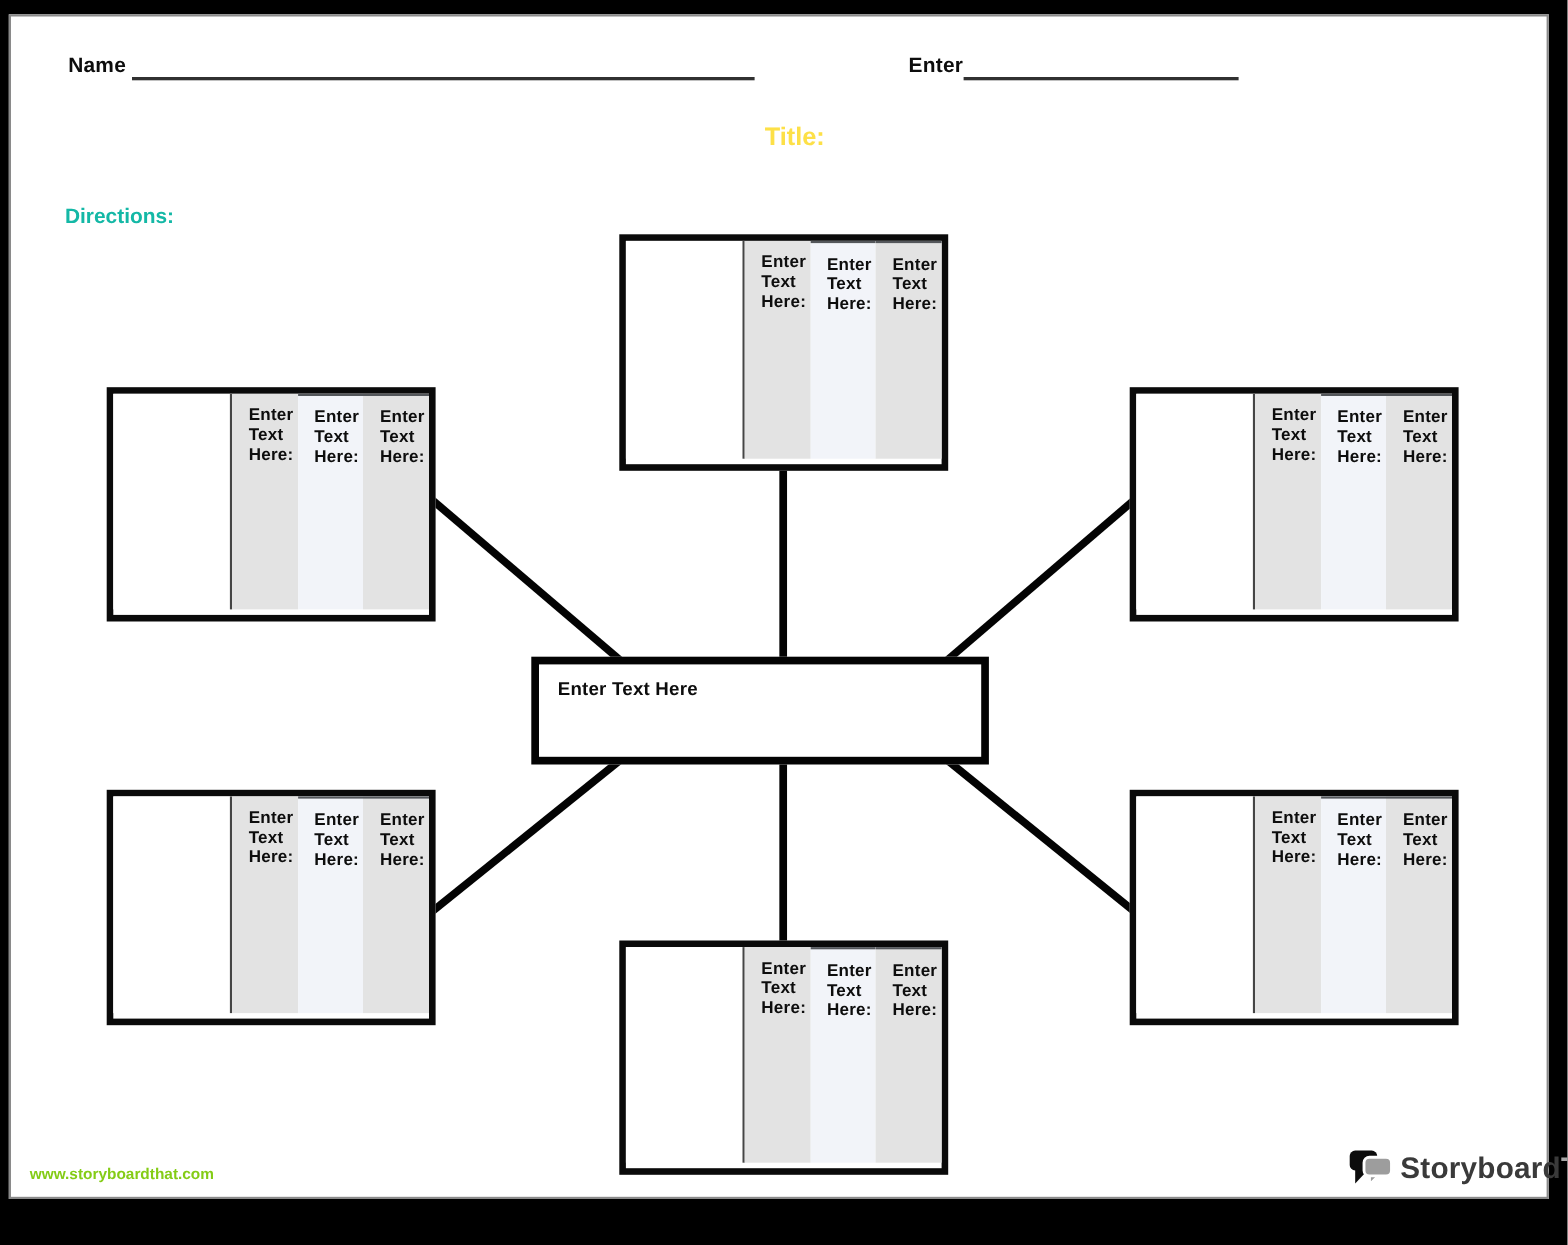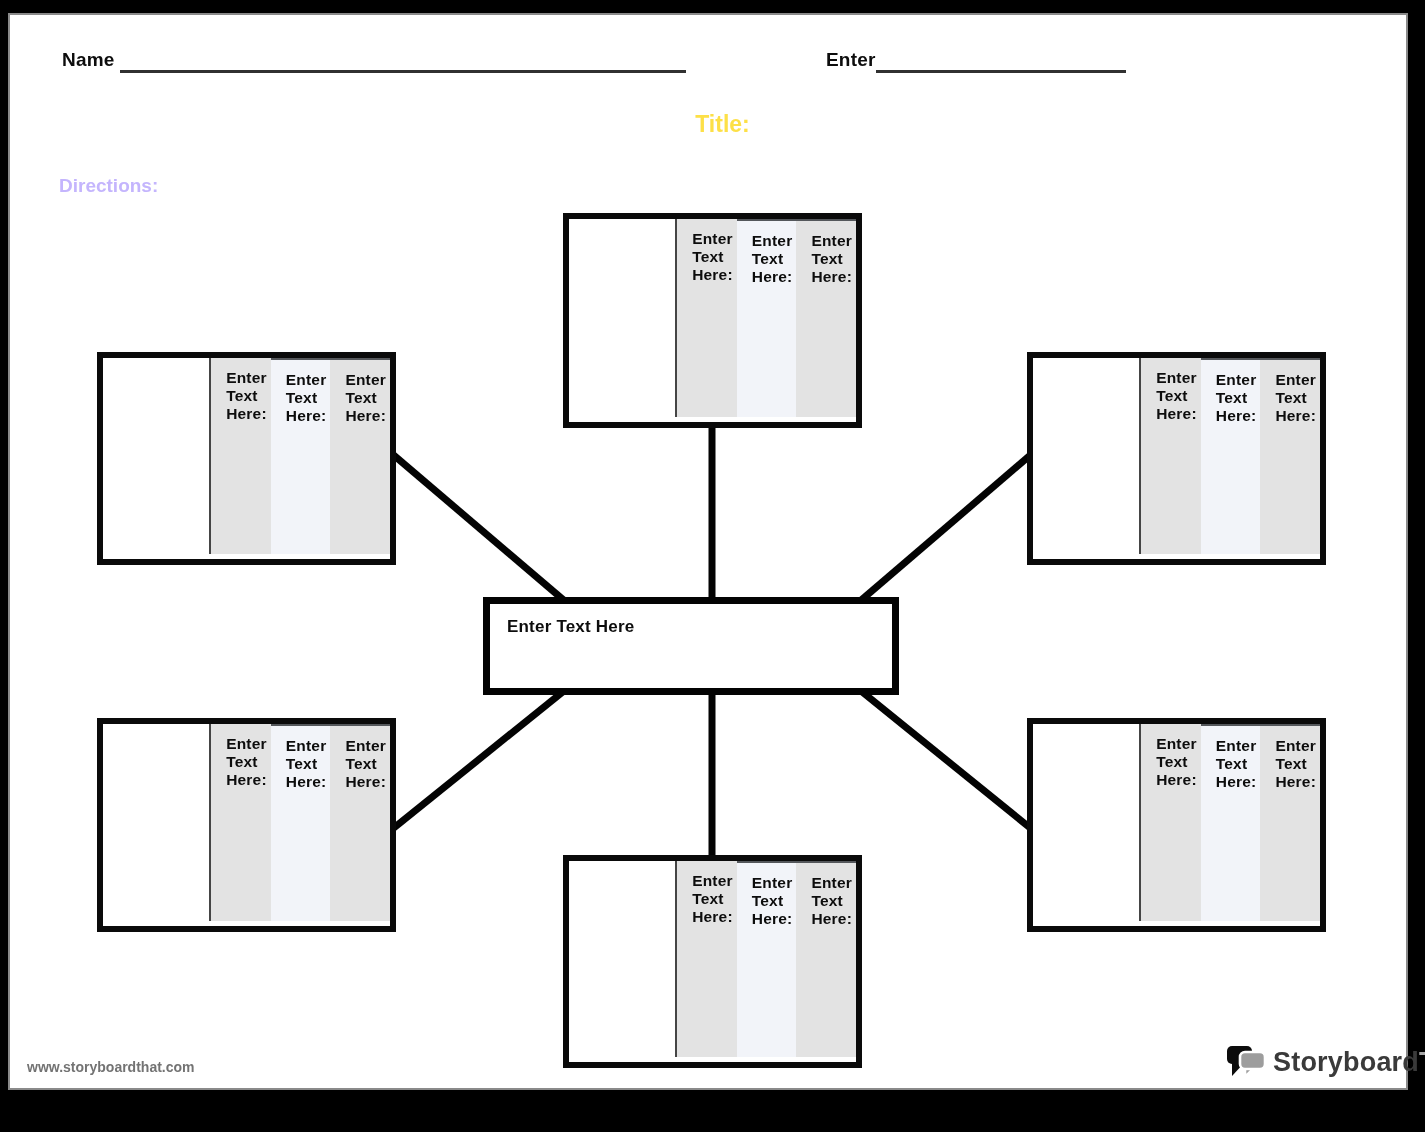--- a/index.html
+++ b/index.html
@@ -21,21 +21,21 @@
   .hdr-label{position:absolute;font-weight:bold;color:#0d0d0d;font-size:19px;letter-spacing:.2px;}
   .name-label{left:62px;top:49px;}
   .date-label{left:826px;top:49px;}
   .fill-line{position:absolute;height:3px;background:#313131;}
   .name-line{left:120px;top:70px;width:566px;}
   .date-line{left:876px;top:70px;width:250px;}
   .title-label{
     position:absolute;left:0;right:0;top:111px;text-align:center;
     font-weight:bold;font-size:23px;color:#fde047;padding-left:20px;
   }
-  .directions-label{position:absolute;left:59px;top:175px;font-weight:bold;font-size:19px;color:#c4b5fd;}
+  .directions-label{position:absolute;left:59px;top:187px;font-weight:bold;font-size:19px;color:#14b8a6;}
 
   
   .connectors{position:absolute;left:0;top:0;width:1425px;height:1132px;z-index:1;}
 
   
   .node{
     position:absolute;z-index:2;box-sizing:border-box;
     background:#ffffff;border:6px solid #0a0a0a;
     display:flex;padding-bottom:5px;
   }
@@ -56,21 +56,21 @@
 
   .center-node{
     position:absolute;z-index:2;box-sizing:border-box;
     left:483px;top:597px;width:416px;height:98px;
     background:#ffffff;border:7px solid #030303;
     padding:13px 0 0 17px;
   }
   .center-node span{font-weight:bold;font-size:17px;color:#0d0d0d;letter-spacing:.2px;}
 
   
-  .footer-url{position:absolute;left:27px;top:1059px;font-weight:bold;font-size:14px;color:#737373;}
+  .footer-url{position:absolute;left:27px;top:1059px;font-weight:bold;font-size:14px;color:#84cc16;}
   .logo{position:absolute;left:1226px;top:1044px;display:flex;align-items:center;}
   .logo svg{display:block;margin-right:5px;}
   .logo-text{font-size:27px;font-weight:600;letter-spacing:.2px;}
   .logo-dark{color:#3a3a3a;margin-top:44px;}
   .logo-gray{color:#a6a6a6;}
 </style>
 </head>
 <body>
 
 <div class="canvas">

